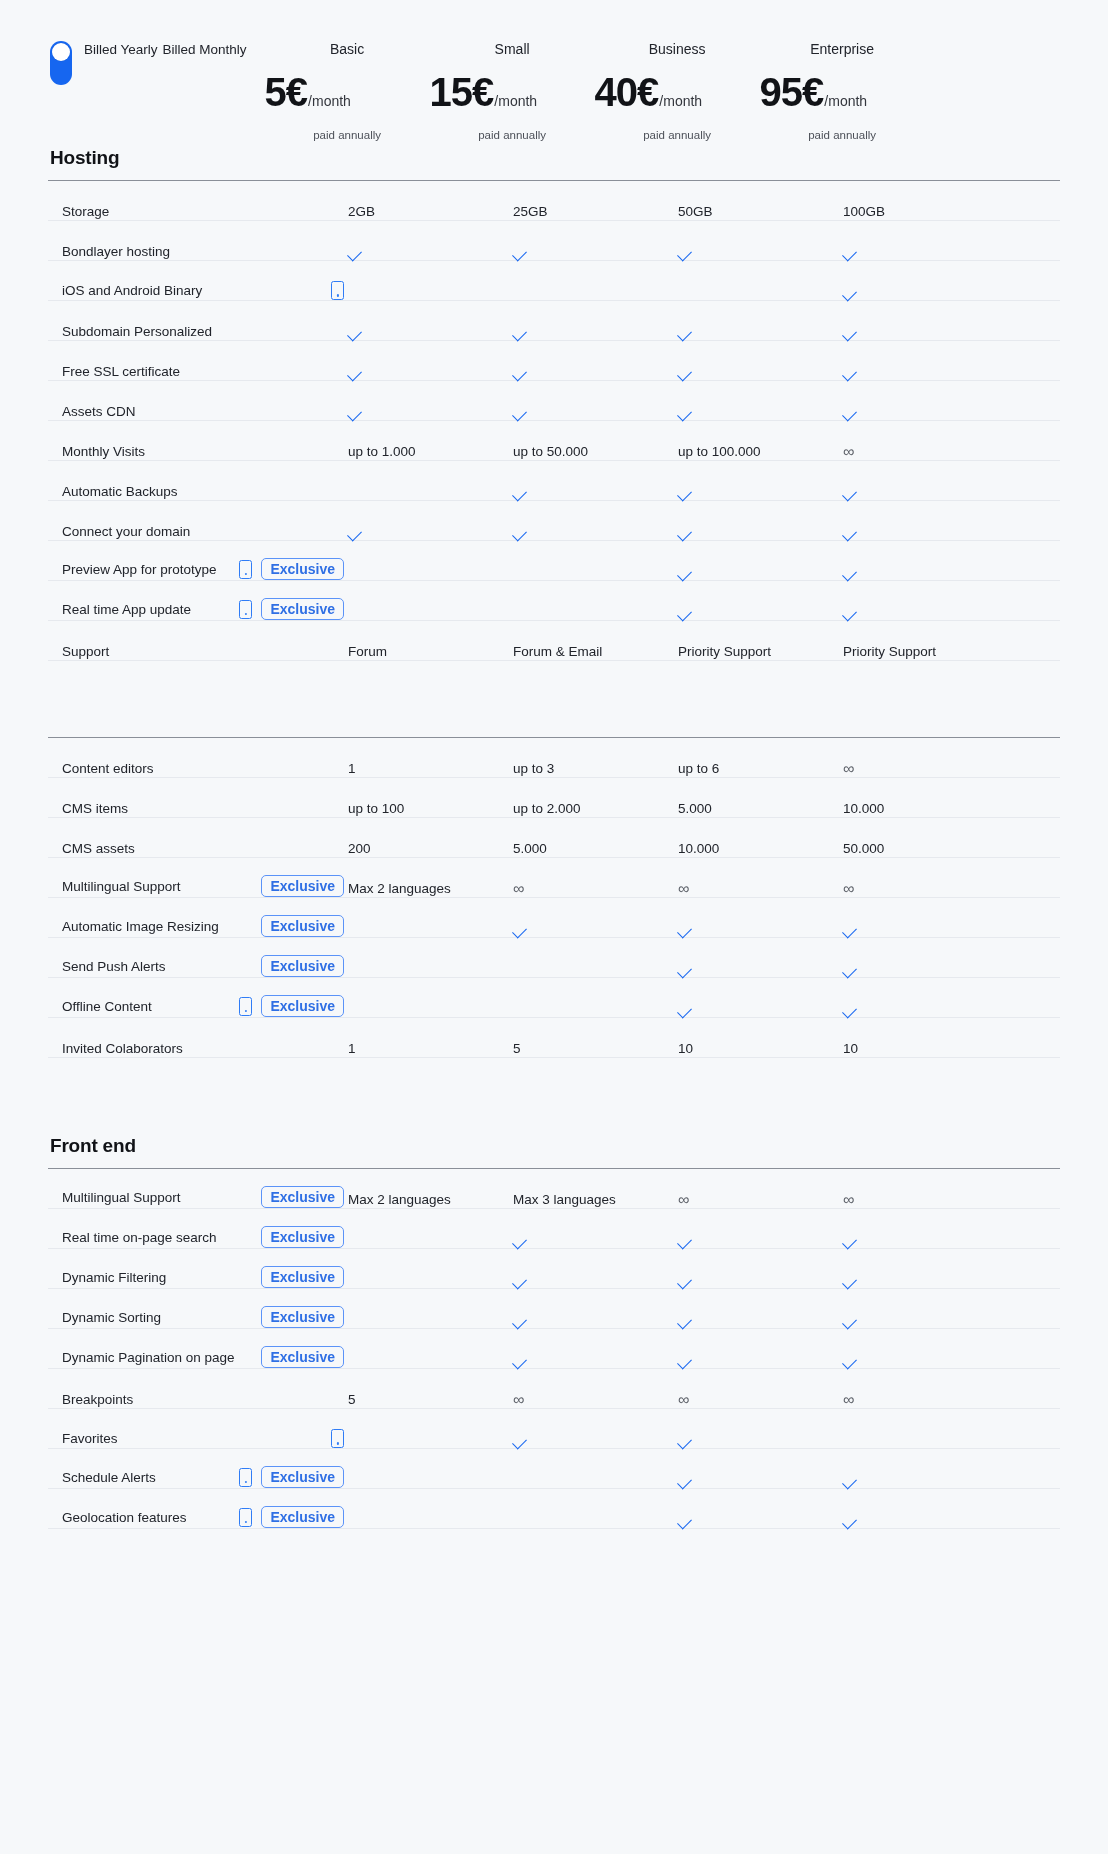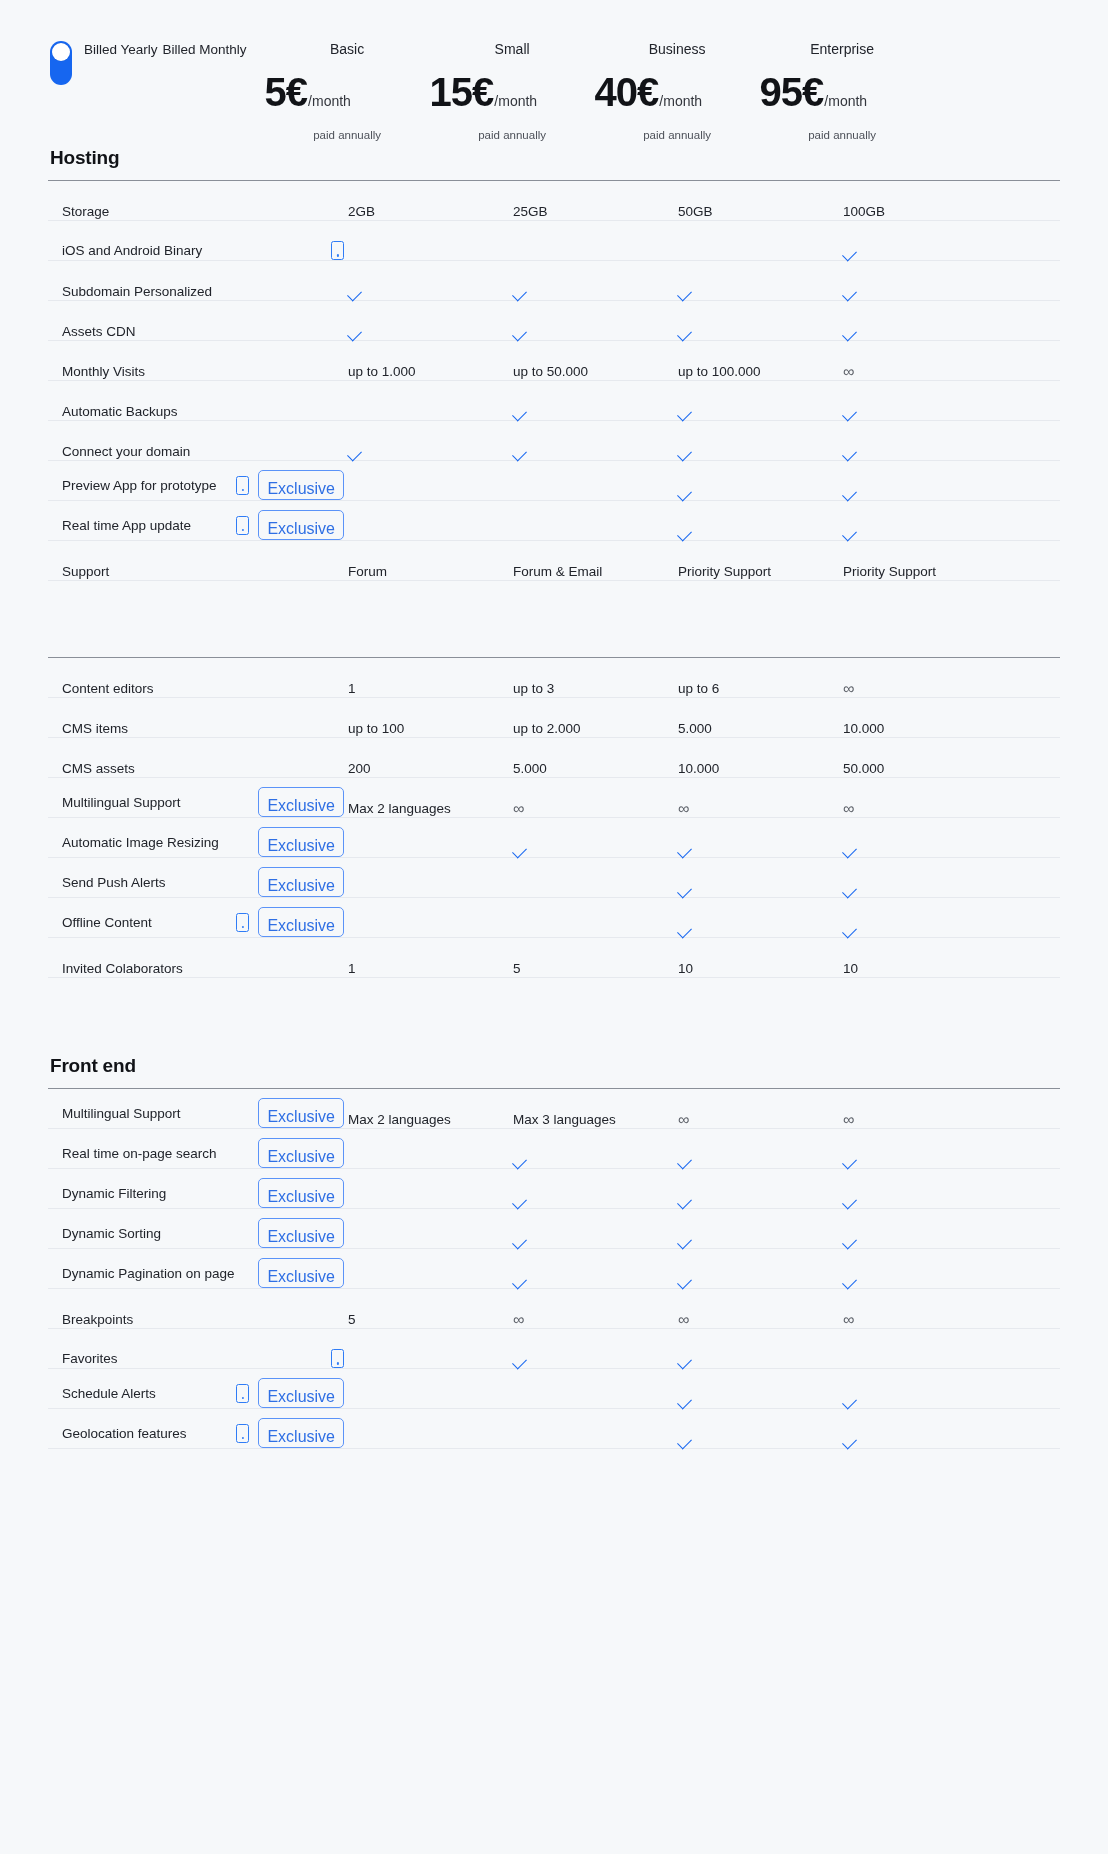--- a/index.html
+++ b/index.html
@@ -180,24 +180,24 @@
     width: 2.2px;
     height: 2.2px;
     border-radius: 50%;
     background: #2f7cf6;
   }
 
   .badge-exclusive {
     border: 1.2px solid #5b93f8;
     border-radius: 5px;
     color: #2f6fe4;
-    font-size: 16px;
+    font-size: 14px;
     line-height: 12px;
-    font-weight: 400;
-    padding: 12px 8px 4px 8px;
+    font-weight: 700;
+    padding: 4px 8px 4px 8px;
     white-space: nowrap;
     background: transparent;
   }
 
   .cells { display: flex; flex: 1; }
 
   .cell {
     width: 165px;
     flex: none;
     font-size: 13.5px;
@@ -297,37 +297,77 @@
             <div class="cell">
               <span>50GB</span>
             </div>
             <div class="cell">
               <span>100GB</span>
             </div>
           </div>
         </div>
         <div class="row">
           <div class="row-label-cell">
+            <span class="row-label">Bondlayer hosting</span>
+            <div class="row-tags"></div>
+          </div>
+          <div class="cells">
+            <div class="cell">
+              <span class="check"></span>
+            </div>
+            <div class="cell">
+              <span class="check"></span>
+            </div>
+            <div class="cell">
+              <span class="check"></span>
+            </div>
+            <div class="cell">
+              <span class="check"></span>
+            </div>
+          </div>
+        </div>
+        <div class="row">
+          <div class="row-label-cell">
             <span class="row-label">iOS and Android Binary</span>
             <div class="row-tags">
               <span class="mobile-icon"></span>
             </div>
           </div>
           <div class="cells">
             <div class="cell"></div>
             <div class="cell"></div>
             <div class="cell"></div>
             <div class="cell">
               <span class="check"></span>
             </div>
           </div>
         </div>
         <div class="row">
           <div class="row-label-cell">
             <span class="row-label">Subdomain Personalized</span>
+            <div class="row-tags"></div>
+          </div>
+          <div class="cells">
+            <div class="cell">
+              <span class="check"></span>
+            </div>
+            <div class="cell">
+              <span class="check"></span>
+            </div>
+            <div class="cell">
+              <span class="check"></span>
+            </div>
+            <div class="cell">
+              <span class="check"></span>
+            </div>
+          </div>
+        </div>
+        <div class="row">
+          <div class="row-label-cell">
+            <span class="row-label">Free SSL certificate</span>
             <div class="row-tags"></div>
           </div>
           <div class="cells">
             <div class="cell">
               <span class="check"></span>
             </div>
             <div class="cell">
               <span class="check"></span>
             </div>
             <div class="cell">

